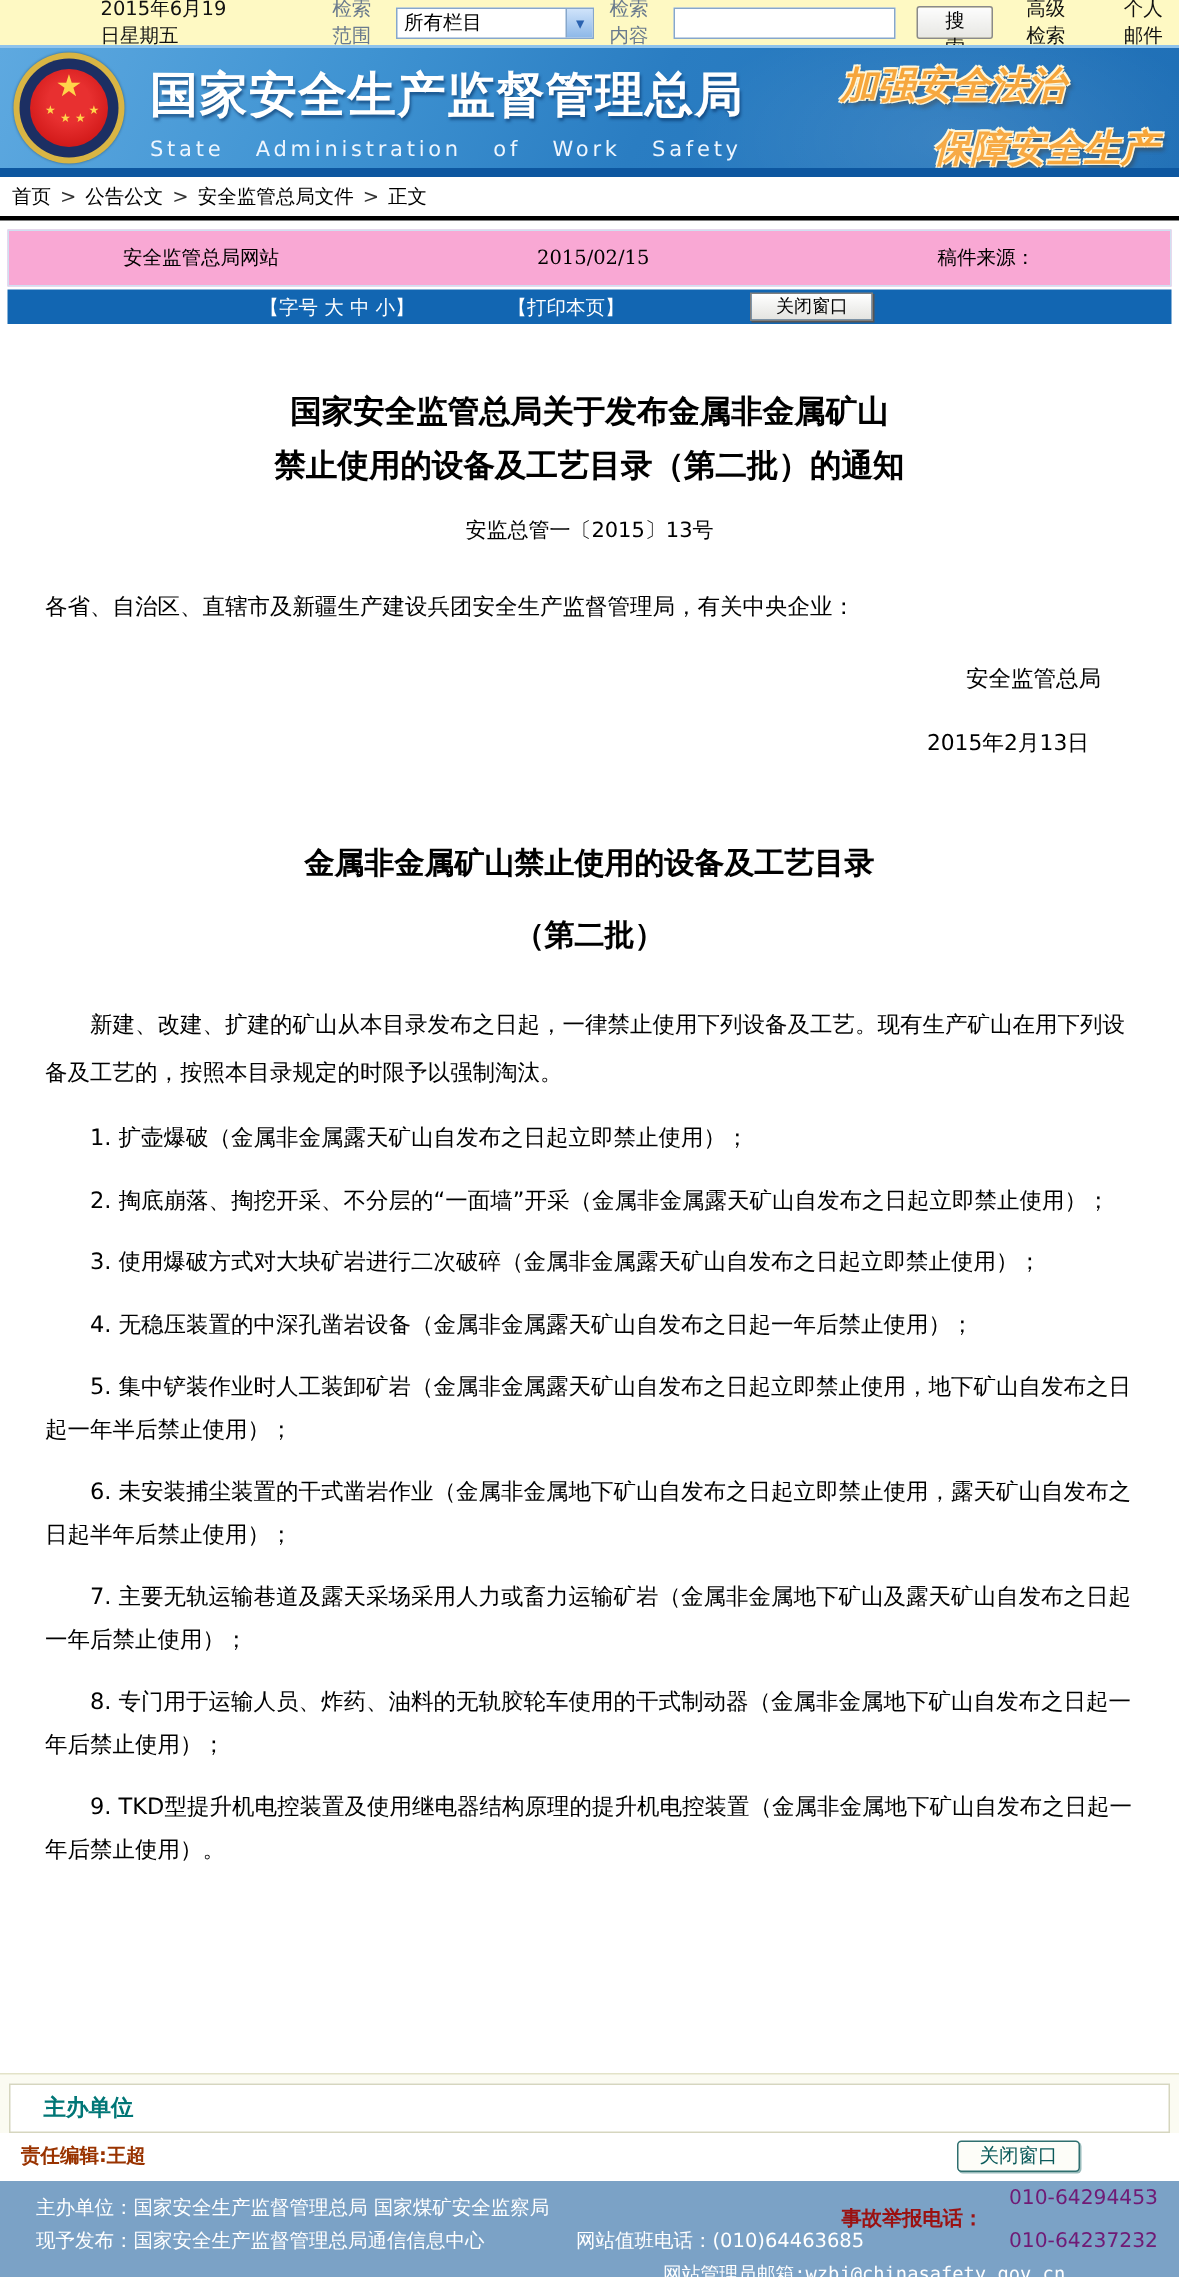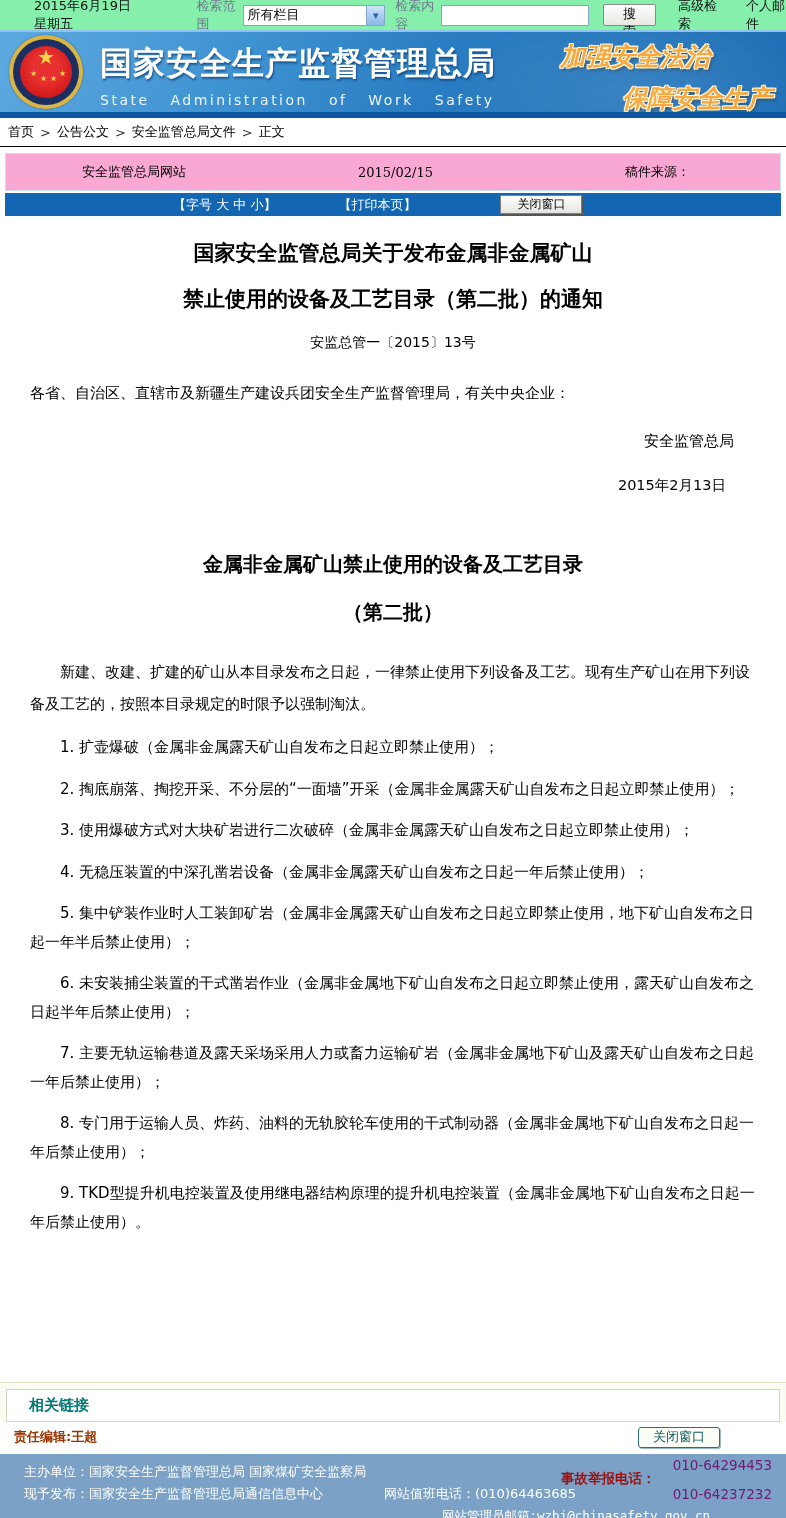--- a/index.html
+++ b/index.html
@@ -3,21 +3,21 @@
 <meta charset="utf-8">
 <style>
   * { margin:0; padding:0; box-sizing:border-box; }
   html,body { width:786px; }
   body {
     height:1518px; overflow:hidden; background:#fff;
     font-family:"DejaVu Sans","Liberation Sans",sans-serif;
     color:#000;
   }
   
-  .topbar { height:30px; display:flex; align-items:center; background:#86efac; font-size:13px; }
+  .topbar { height:30px; display:flex; align-items:center; background:#fef9c3; font-size:13px;padding-left:33px; }
   .topbar .date { margin-left:34px; color:#111; }
   .topbar .lbl { color:#6b7b8d; }
   .lbl-scope { margin-left:58px; }
   .sel {
     margin-left:6px; width:185px; height:21px; border:1px solid #86a7cc; background:#fff;
     display:flex; align-items:center; justify-content:space-between; font-size:13px;
   }
   .sel .sel-val { padding-left:4px; }
   .sel .sel-arrow {
     width:18px; height:100%; display:flex; align-items:center; justify-content:center;
@@ -51,40 +51,40 @@
   .org-cn { color:#fff; font-size:32px; font-weight:bold; letter-spacing:1px;
     text-shadow:1px 2px 2px rgba(0,40,90,0.55); white-space:nowrap; }
   .org-en { margin-top:6px; color:#eef6ff; font-size:14px; letter-spacing:2.5px; word-spacing:14px; white-space:nowrap; }
   .slogans { position:absolute; right:14px; top:8px; text-align:right; font-weight:bold; font-size:25px; color:#f6a233;
     text-shadow:-1px -1px 0 #fff6d8, 1px -1px 0 #fff6d8, -1px 1px 0 #fff6d8, 1px 1px 0 #fff6d8, 2px 3px 3px rgba(60,30,0,0.45);
     font-style:italic; }
   .slogan1 { margin-right:62px; }
   .slogan2 { margin-top:9px; }
   
   .breadcrumb { height:29px; display:flex; align-items:center; padding-left:8px; font-size:13px;
-    border-bottom:1px solid #000000; background:#fff; }
+    border-bottom:3px solid #000000; background:#fff; }
   .breadcrumb .crumb { cursor:pointer; }
   .breadcrumb .sep { margin:0 6px; color:#333; }
   
   .metabar { margin:6px 5px 0 5px; height:38px; background:#f9a8d4; border:1px solid #cfe0f1;
     display:flex; align-items:center; font-size:13px; }
   .metabar .site { margin-left:76px; }
   .metabar .pubdate { margin-left:172px; font-family:"DejaVu Serif","Liberation Serif",serif; }
   .metabar .srclabel { margin-left:192px; }
   
   .bluebar { margin:2px 5px 0 5px; height:23px; background:#1266b2; display:flex; align-items:center; color:#fff; font-size:13px; }
   .bluebar .fontsize { margin-left:168px; cursor:pointer; }
   .bluebar .print { margin-left:62px; cursor:pointer; }
   .btn-close-gray { margin-left:84px; height:19px; padding:0 16px; font-size:12px; color:#000;
     background:linear-gradient(#ffffff,#e4e4e0); border:1px solid #7f7f7f; box-shadow:1px 1px 0 #555; cursor:pointer; }
   
   .article { height:1166px; overflow:hidden; padding:0 30px; font-size:15px; }
   .a-title { text-align:center; font-size:21px; font-weight:bold; line-height:30px; }
-  .t1 { padding-top:22px; }
-  .t2 { margin-top:16px; }
+  .t1 { padding-top:43px; }
+  .t2 { margin-top:6px; }
   .doc-no { text-align:center; font-size:14px; margin-top:20px; }
   .salutation { margin-top:30px; line-height:22px; }
   .para { margin-top:16px; line-height:34px; text-indent:2em; }
   .signer { margin-top:26px; text-align:right; padding-right:22px; line-height:22px; }
   .sign-date { margin-top:22px; text-align:right; padding-right:30px; line-height:22px; font-size:14.5px; }
   .sub-title { text-align:center; font-size:20px; font-weight:bold; line-height:28px; }
   .st1 { margin-top:54px; }
   .st2 { margin-top:20px; }
   .para2 { margin-top:30px; line-height:32px; text-indent:2em; }
   .item { margin-top:13px; line-height:28.5px; text-indent:2em; }
@@ -186,21 +186,21 @@
   <p class="item">4. 无稳压装置的中深孔凿岩设备（金属非金属露天矿山自发布之日起一年后禁止使用）；</p>
   <p class="item">5. 集中铲装作业时人工装卸矿岩（金属非金属露天矿山自发布之日起立即禁止使用，地下矿山自发布之日起一年半后禁止使用）；</p>
   <p class="item">6. 未安装捕尘装置的干式凿岩作业（金属非金属地下矿山自发布之日起立即禁止使用，露天矿山自发布之日起半年后禁止使用）；</p>
   <p class="item">7. 主要无轨运输巷道及露天采场采用人力或畜力运输矿岩（金属非金属地下矿山及露天矿山自发布之日起一年后禁止使用）；</p>
   <p class="item">8. 专门用于运输人员、炸药、油料的无轨胶轮车使用的干式制动器（金属非金属地下矿山自发布之日起一年后禁止使用）；</p>
   <p class="item">9. TKD型提升机电控装置及使用继电器结构原理的提升机电控装置（金属非金属地下矿山自发布之日起一年后禁止使用）。</p>
 </div>
 
 <div class="related-wrap">
   <div class="related-box">
-    <span class="related-title">相关链接</span>
+    <span class="related-title">主办单位</span>
   </div>
 </div>
 
 <div class="editor-row">
   <span class="editor">责任编辑:王超</span>
   <button class="btn-close-teal">关闭窗口</button>
 </div>
 
 <div class="footer">
   <div class="f-line fl1">主办单位：国家安全生产监督管理总局  国家煤矿安全监察局</div>

